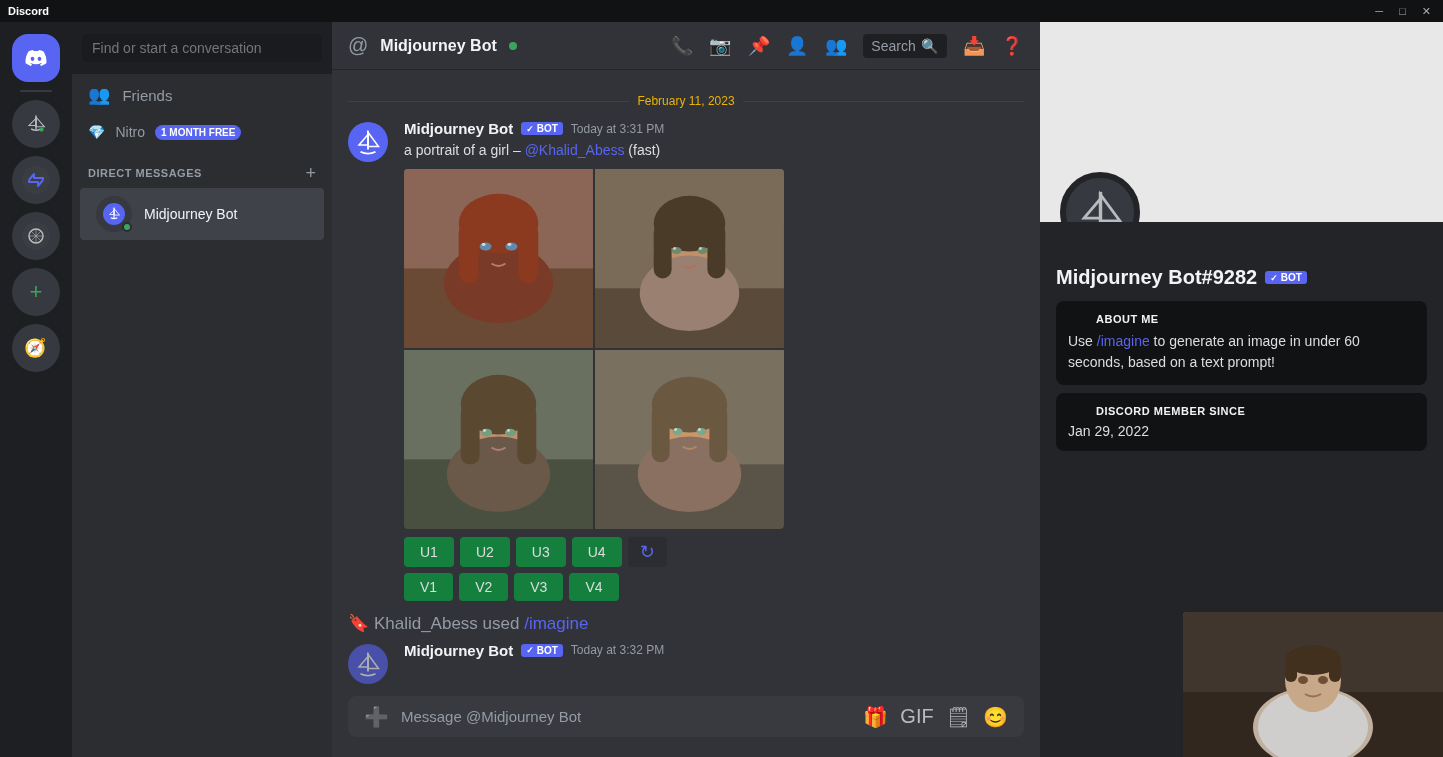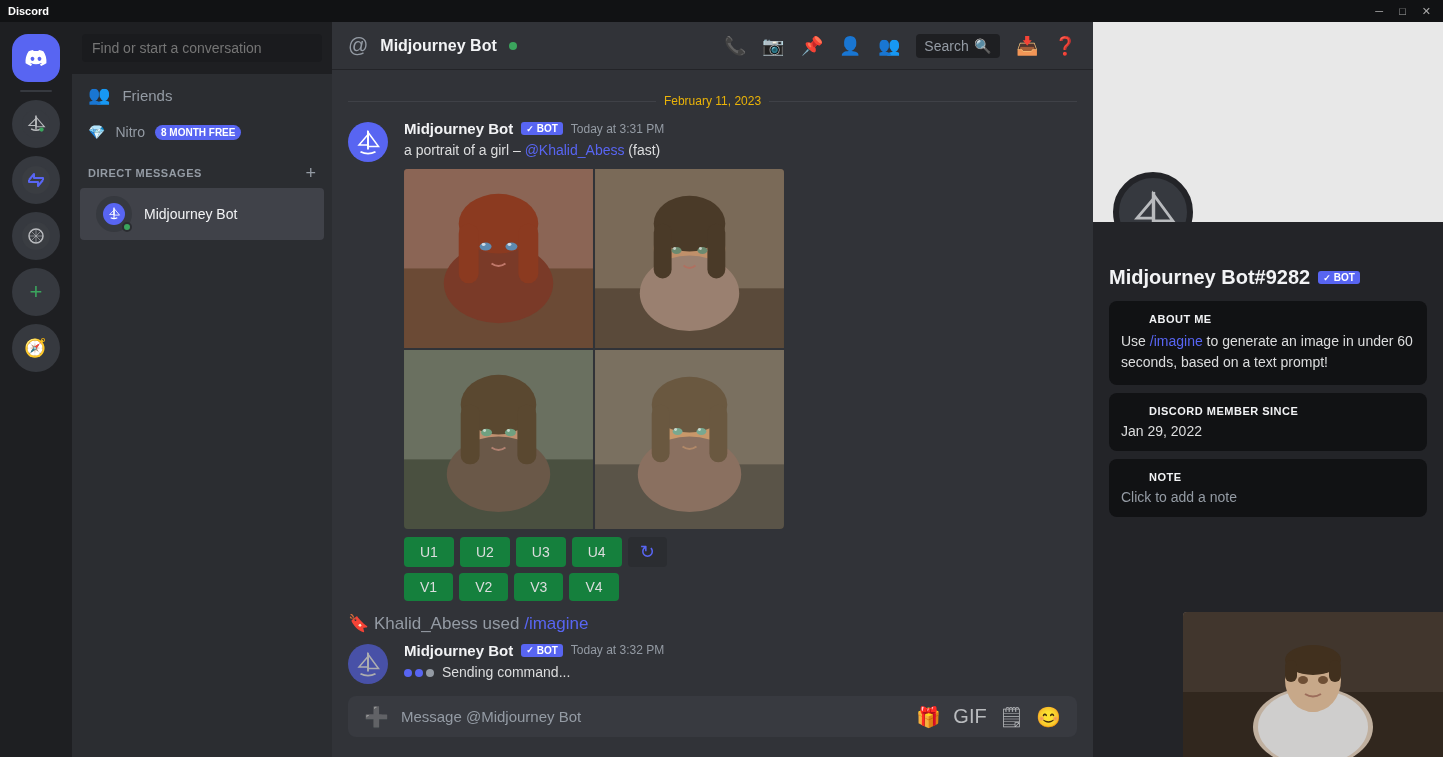--- a/index.html
+++ b/index.html
@@ -461,21 +461,21 @@
     }
     .message-input::placeholder { color: #949ba4; }
     .input-actions {
       display: flex;
       gap: 12px;
       align-items: center;
     }
 
     
     .right-panel {
-      width: 350px;
+      width: 403px;
       background: #232428;
       display: flex;
       flex-direction: column;
       flex-shrink: 0;
     }
     .profile-banner {
       height: 200px;
       background: #f0f0f0;
       position: relative;
       display: flex;
@@ -637,21 +637,21 @@
     <div class="dm-search-bar">
       <input class="dm-search-input" type="text" placeholder="Find or start a conversation" style="">
     </div>
     <div class="dm-friends">
       <span class="dm-friends-icon">👥</span>
       <span>Friends</span>
     </div>
     <div class="dm-nitro">
       <span>💎</span>
       <span>Nitro</span>
-      <span class="nitro-badge">8 MONTH FREE</span>
+      <span class="nitro-badge">1 MONTH FREE</span>
     </div>
     <div class="dm-section-header">
       <span class="dm-section-label">DIRECT MESSAGES</span>
       <span class="dm-add-btn">+</span>
     </div>
     <div class="dm-user-list">
       <div class="dm-user-item active">
         <div class="dm-avatar">
           <svg class="sailboat-sm" viewBox="0 0 40 40" fill="none">
             <circle cx="20" cy="20" r="20" fill="#5865f2"></circle>
@@ -822,28 +822,20 @@
         </div>
         <div class="message-content">
           <div class="message-header">
             <span class="message-author">Midjourney Bot</span>
             <span class="bot-badge">
               <span style="font-size:9px;">✓</span>
               <span>BOT</span>
             </span>
             <span class="message-timestamp">Today at 3:32 PM</span>
           </div>
-          <div class="message-text">
-            <span class="sending-dots">
-              <span class="dot active"></span>
-              <span class="dot active"></span>
-              <span class="dot"></span>
-            </span>
-            <span>Sending command...</span>
-          </div>
         </div>
       </div>
     </div>
 
     <div class="message-input-area">
       <div class="message-input-wrapper">
         <span class="input-icon">➕</span>
         <input class="message-input" type="text" placeholder="Message @Midjourney Bot" style="">
         <div class="input-actions">
           <span class="input-icon">🎁</span>
@@ -885,24 +877,20 @@
         <div class="profile-section-text">
           Use <span class="highlight">/imagine</span> to generate an image in under 60 seconds, based on a text prompt!
         </div>
       </div>
 
       <div class="profile-section">
         <div class="profile-section-title">DISCORD MEMBER SINCE</div>
         <div class="profile-date">Jan 29, 2022</div>
       </div>
 
-      <div class="profile-section">
-        <div class="profile-section-title">NOTE</div>
-        <div class="profile-note-placeholder">Click to add a note</div>
-      </div>
     </div>
 
     <div class="video-thumbnail">
       <div class="video-person">
 
         <svg width="260" height="145" viewBox="0 0 260 145" xmlns="http://www.w3.org/2000/svg">
           <rect width="260" height="145" fill="#3a3028"></rect>
 
           <rect x="0" y="80" width="260" height="65" fill="#2a2018"></rect>
 

